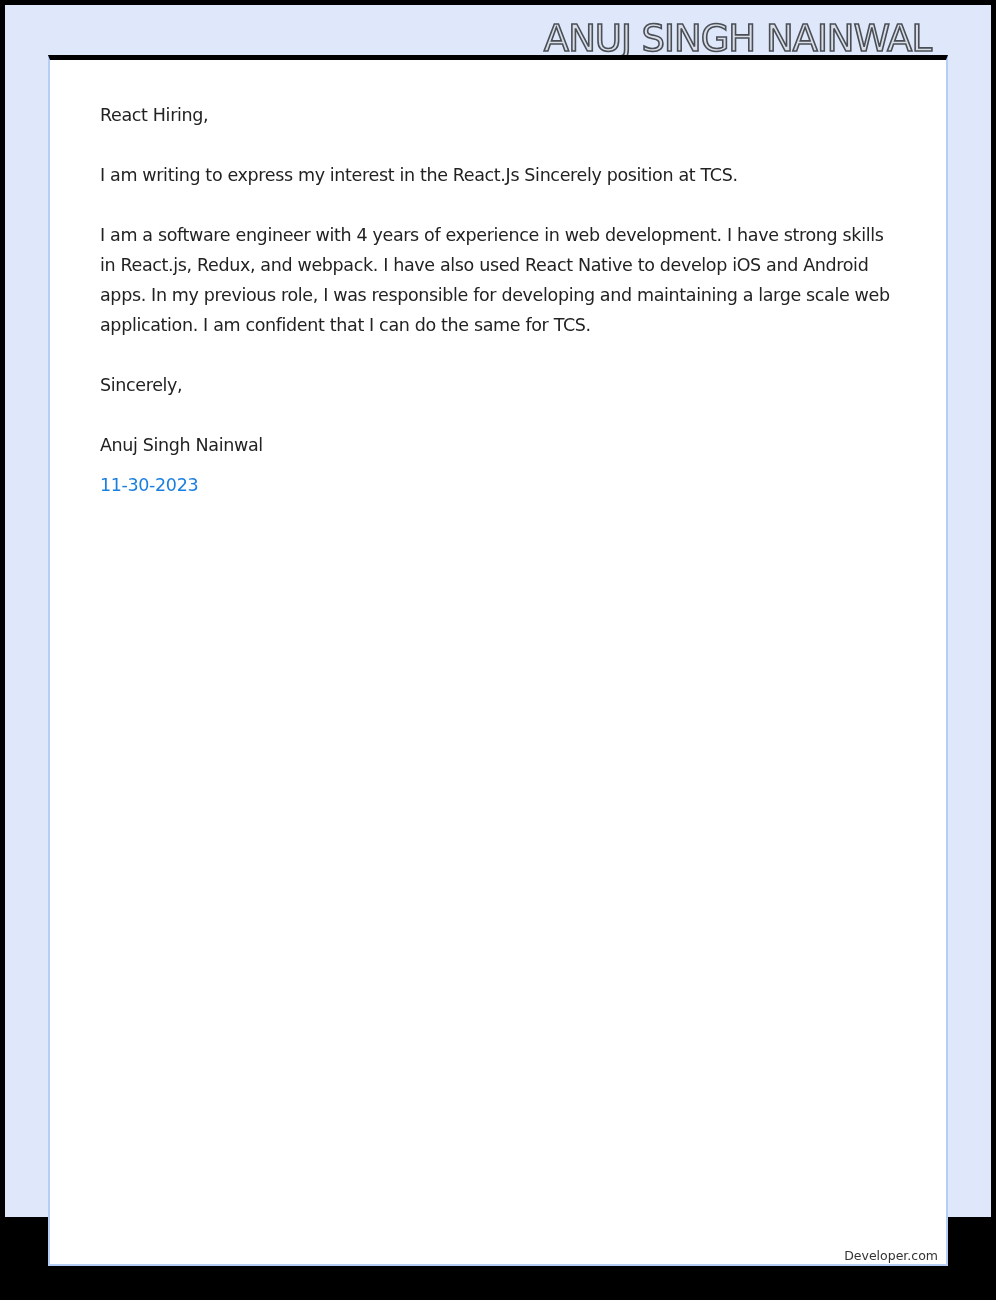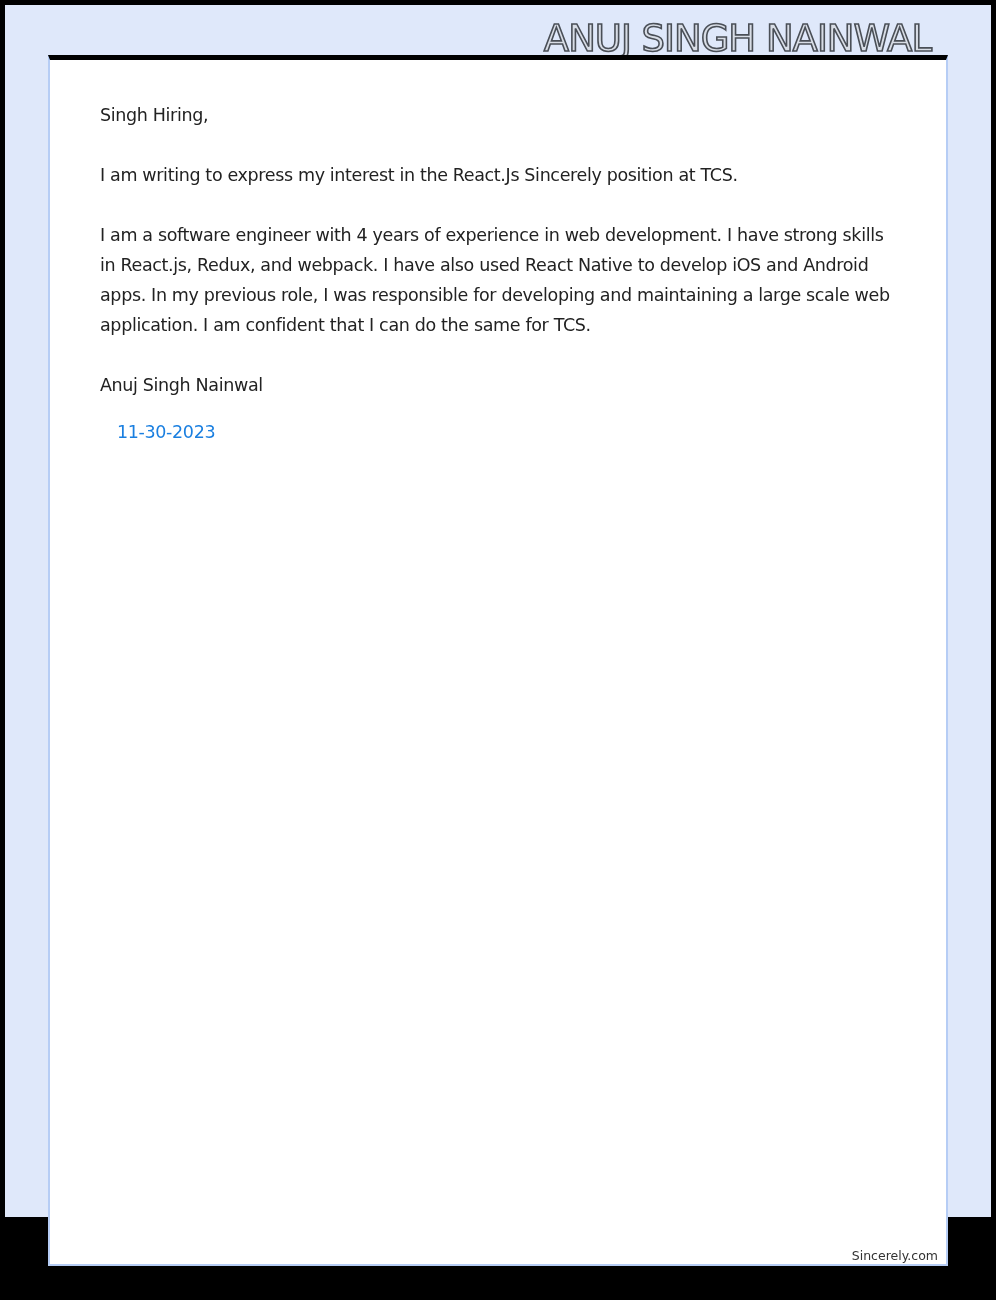--- a/index.html
+++ b/index.html
@@ -59,41 +59,42 @@
       letter-spacing: -0.35px;
     }
     .letter p {
       margin: 0 0 30px 0;
     }
     .letter p.sig-name {
       margin-bottom: 10px;
     }
     .letter .date {
       color: #1a7fe0;
-      margin: 17px;
+      margin: 0;
     }
     .footer-brand {
       position: absolute;
       right: 8px;
       bottom: 0px;
       font-family: "DejaVu Sans", sans-serif;
       font-size: 12.5px;
       color: #333333;
       line-height: 16px;
     }
   </style>
 </head>
 <body>
 
 <div class="frame">
   <div class="header-name">ANUJ SINGH NAINWAL</div>
 
   <div class="card">
     <div class="letter">
-      <p>Singh Hiring,</p>
+      <p>React Hiring,</p>
       <p>I am writing to express my interest in the React.Js Sincerely position at TCS.</p>
       <p>I am a software engineer with 4 years of experience in web development. I have strong skills in React.js, Redux, and webpack. I have also used React Native to develop iOS and Android apps. In my previous role, I was responsible for developing and maintaining a large scale web application. I am confident that I can do the same for TCS.</p>
+      <p>Sincerely,</p>
       <p class="sig-name">Anuj Singh Nainwal</p>
       <p class="date">11-30-2023</p>
     </div>
-    <div class="footer-brand">Sincerely.com</div>
+    <div class="footer-brand">Developer.com</div>
   </div>
 </div>
 
 </body></html>

